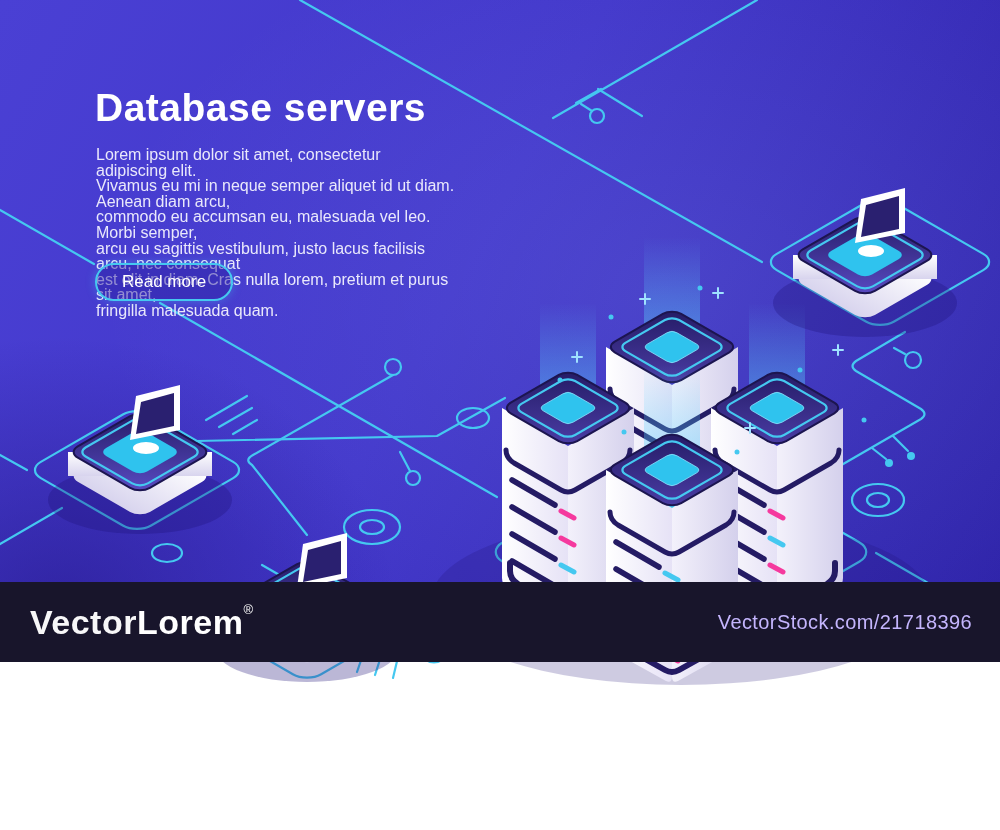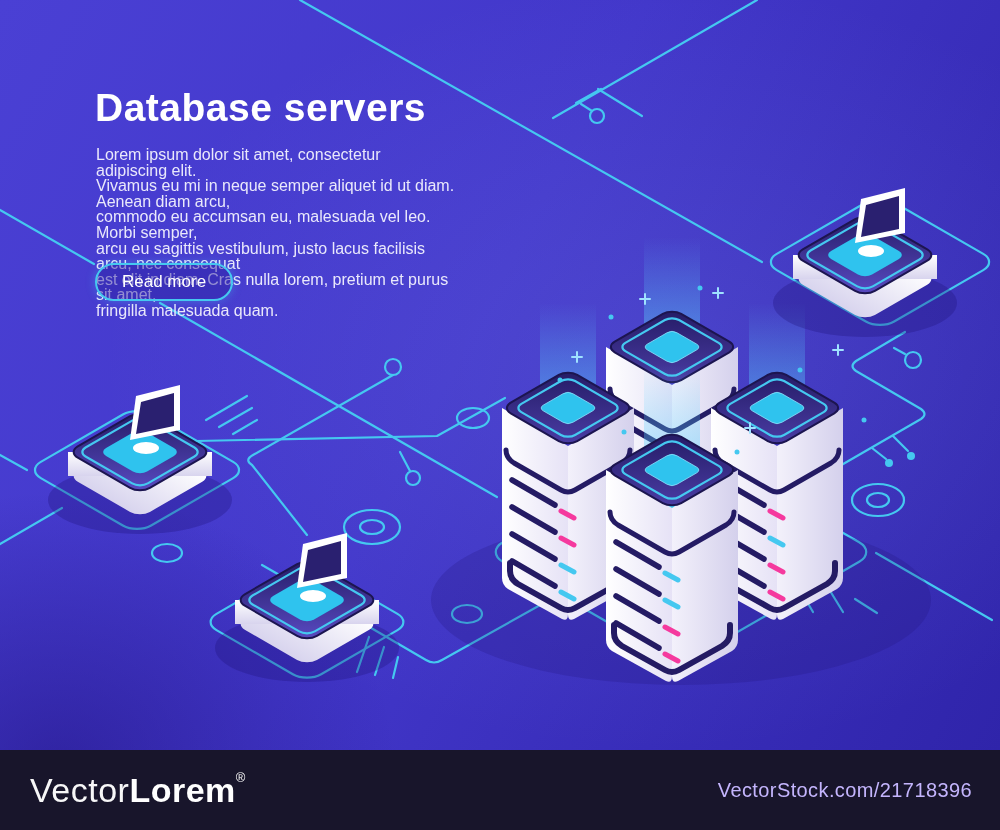--- a/index.html
+++ b/index.html
@@ -6,21 +6,21 @@
     --bg1:#4a40d4; --bg2:#4237ca; --bg3:#2e23a8;
     --line:#45c8f0; --cyan:#2fc3ee; --pink:#f5399e;
     --navy:#241b64; --screen:#2a2070;
     --face-light:#ffffff; --face-shade:#d8d4ee;
     --top-dark:#241b64; --top-light:#4b3da6; --plat-purple:#5a4bc4;
     --bar-bg:#18152b; --text:#ffffff; --button-fill:rgba(43,32,160,0.45);
   }
   *{margin:0;padding:0;box-sizing:border-box;}
   html,body{width:1000px;height:830px;overflow:hidden;}
   .stage{
-    position:relative;width:1000px;height:830px;
+    position:relative;width:1000px;height:662px;
     font-family:"Liberation Sans","DejaVu Sans",sans-serif;
     background:
       radial-gradient(520px 420px at 6% 92%, rgba(28,14,120,.50), rgba(28,14,120,0) 65%),
       radial-gradient(900px 620px at 66% 44%, rgba(150,165,255,.16), rgba(0,0,0,0) 62%),
       linear-gradient(118deg, var(--bg1) 0%, var(--bg2) 45%, var(--bg3) 100%);
   }
   svg.illus{position:absolute;inset:0;display:block;}
 
   
   .hero-title{
@@ -39,21 +39,21 @@
     box-shadow:0 0 10px rgba(69,200,240,.35);
   }
 
   
   .bar{
     position:absolute;left:0;bottom:0;width:1000px;height:80px;
     background:var(--bar-bg);display:flex;align-items:center;
     justify-content:space-between;padding:0 28px 0 30px;color:var(--text);
   }
   .brand{font-size:34px;letter-spacing:.5px;}
-  .brand .light{font-weight:400;opacity:.97;}
+  .brand .light{font-weight:700;opacity:.97;}
   .brand .bold{font-weight:700;}
   .brand sup{font-size:13px;vertical-align:20px;font-weight:400;}
   .url{font-size:20px;font-weight:400;letter-spacing:.4px;color:#c4b5fd;}
 
   
   .cl{stroke:var(--line);stroke-width:2.2;fill:none;stroke-linecap:round;stroke-linejoin:round;}
   .ring{stroke:var(--line);stroke-width:2.2;fill:none;}
   .node{stroke:var(--line);stroke-width:2.2;fill:none;}
   .dotf{fill:var(--line);}
   .stripe{stroke:var(--navy);stroke-width:5.5;stroke-linecap:round;fill:none;}

